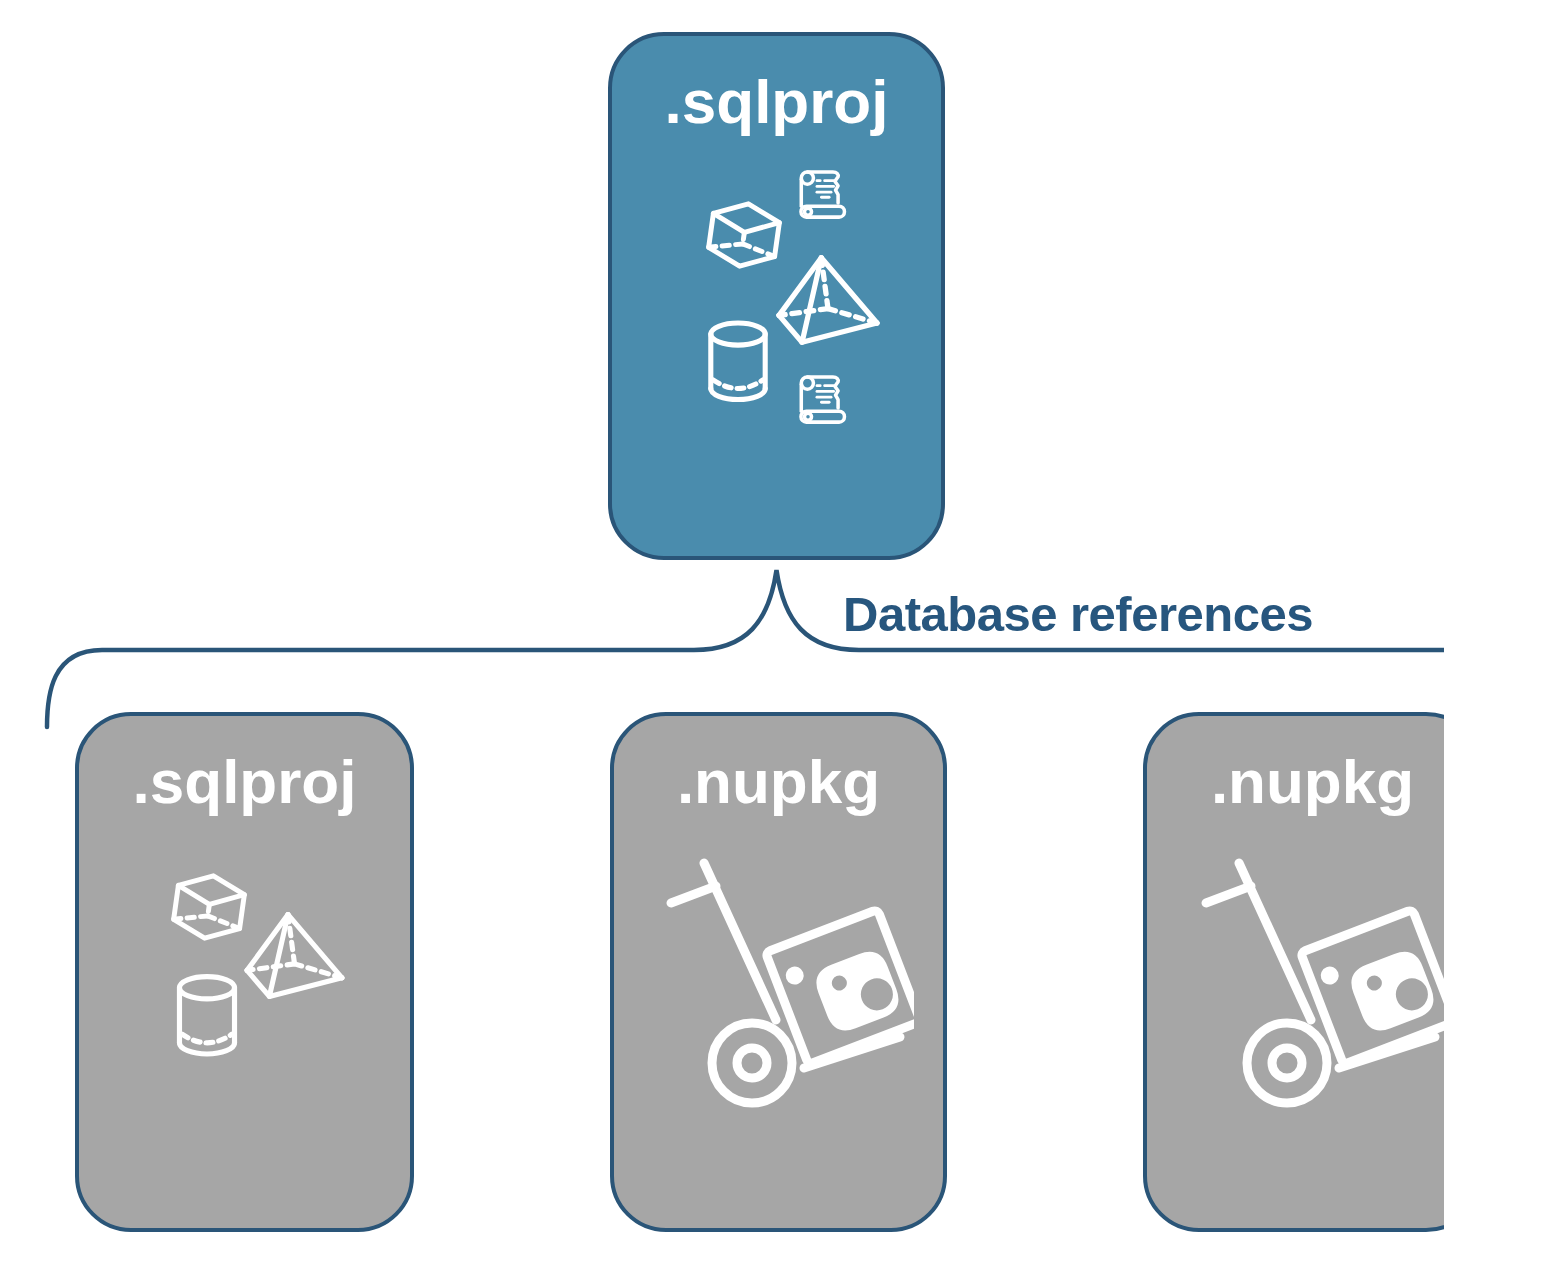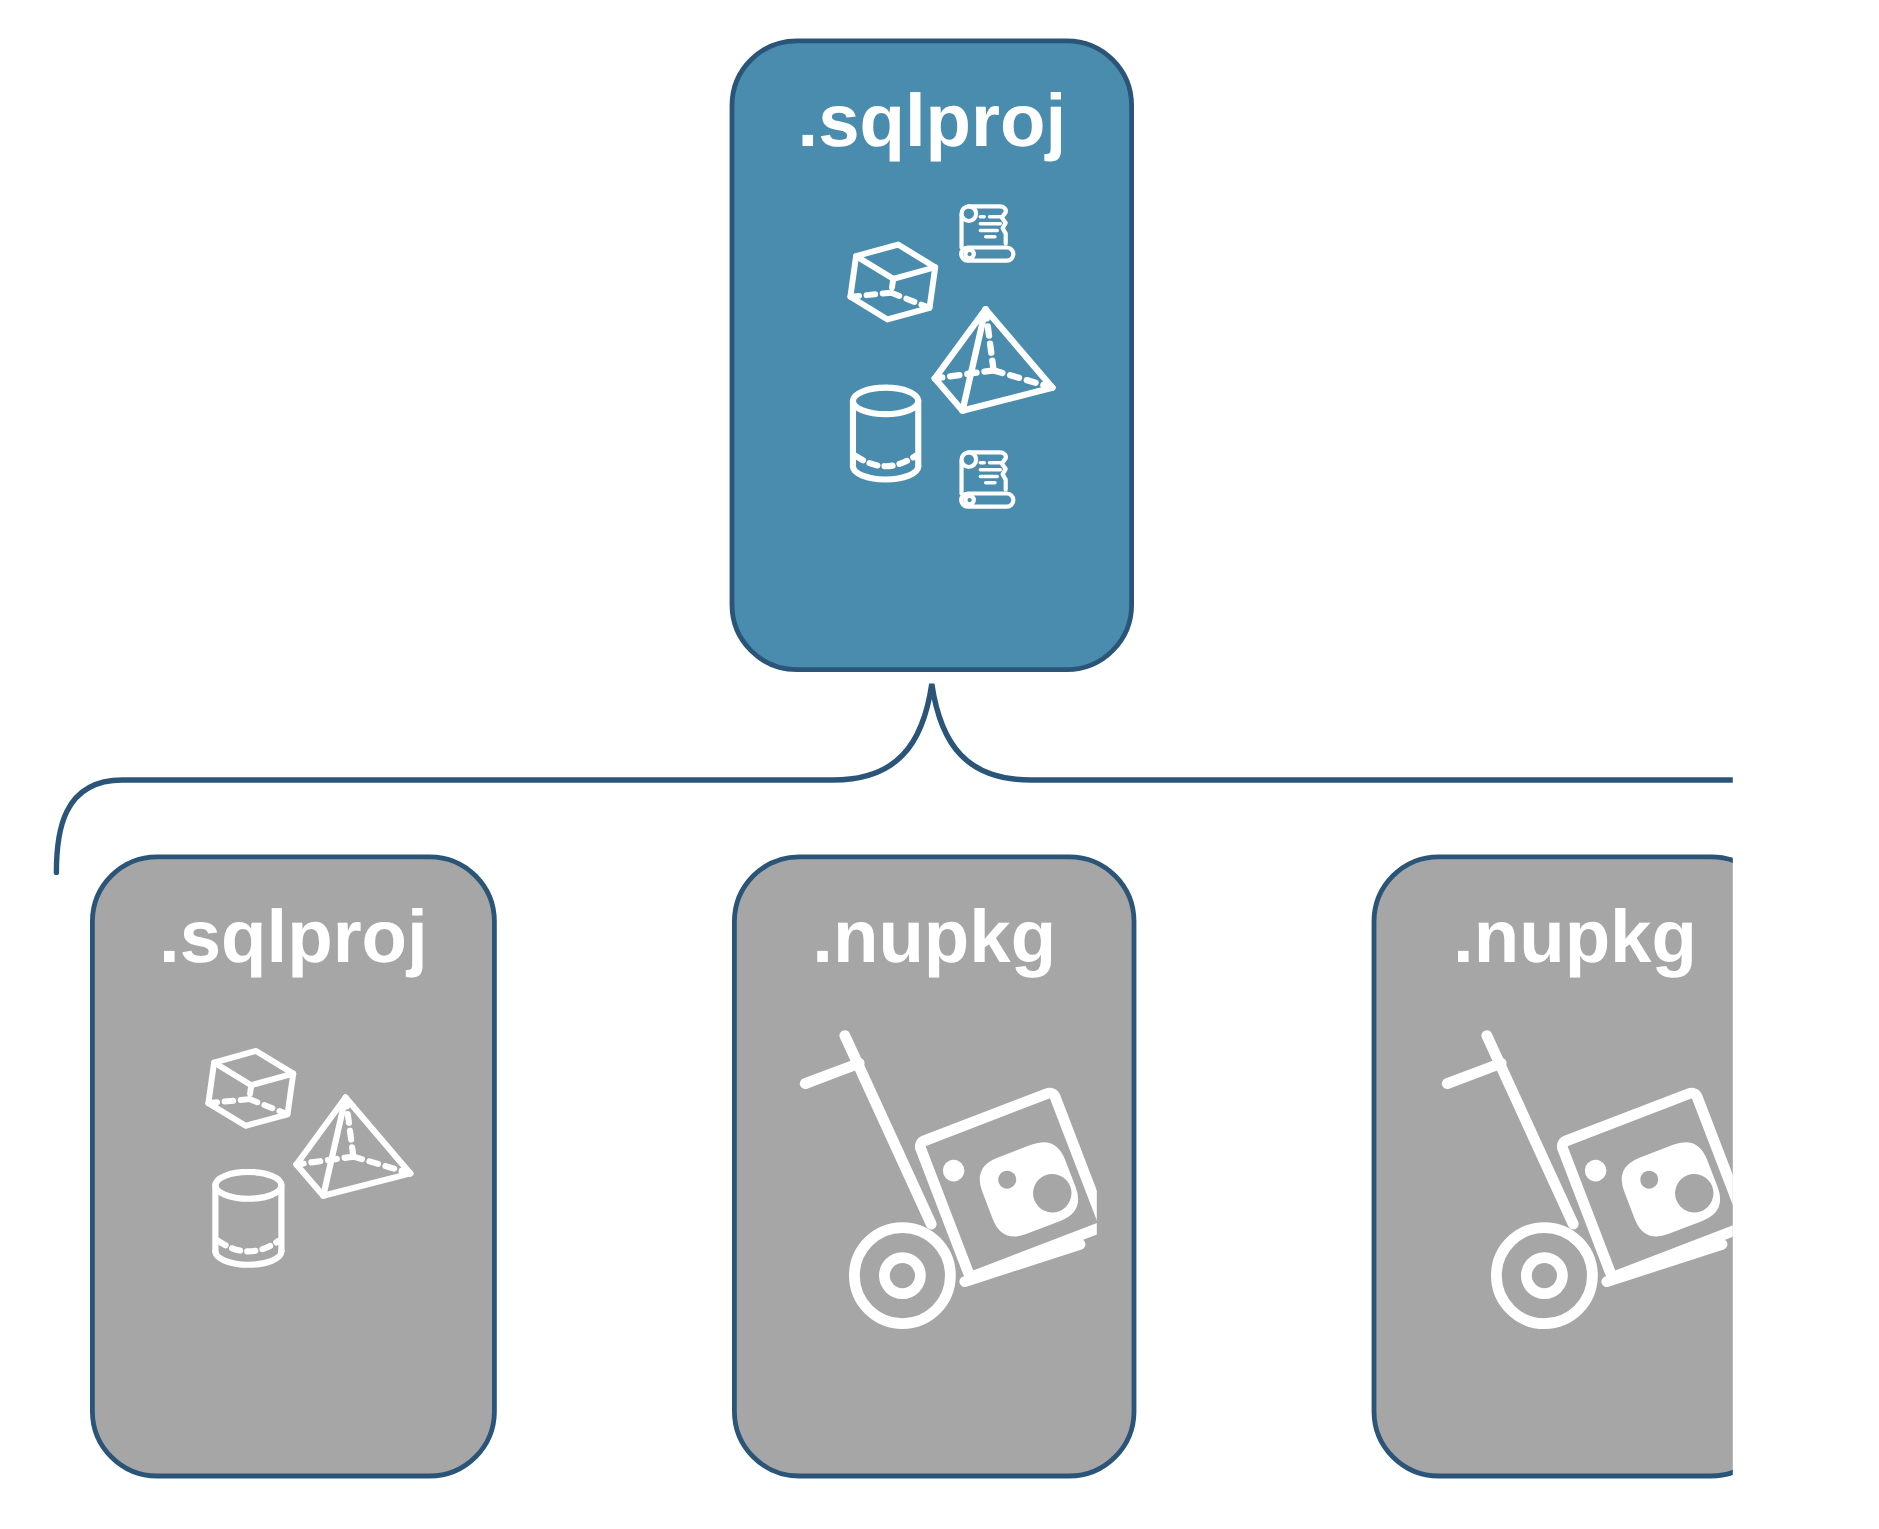--- a/index.html
+++ b/index.html
@@ -123,20 +123,21 @@
     <svg class="ic" style="left:180px;top:333px" width="64" height="64">
         <use href="#sym-script"></use>
       </svg>
   </div>
 
   <svg class="brace-svg" width="1566" height="1274">
     <path class="brace-path" d="M47,727 C47,694 52,650 102,650 L694,650 C747,650 769,621 776.5,570
          C784,621 806,650 859,650 L1456,650 C1506,650 1511,694 1511,727"></path>
   </svg>
 
+  <div class="edge-label">Database references</div>
 
   <div class="node child" style="left:75px;top:712px;width:339px;height:520px;">
     <div class="node-title">.sqlproj</div>
     <svg class="ic" style="left:85px;top:146px" width="90" height="90">
         <use href="#sym-cube"></use>
       </svg>
     <svg class="ic" style="left:163px;top:193px" width="105" height="93">
         <use href="#sym-pyramid"></use>
       </svg>
     <svg class="ic" style="left:93px;top:258px" width="70" height="86">

